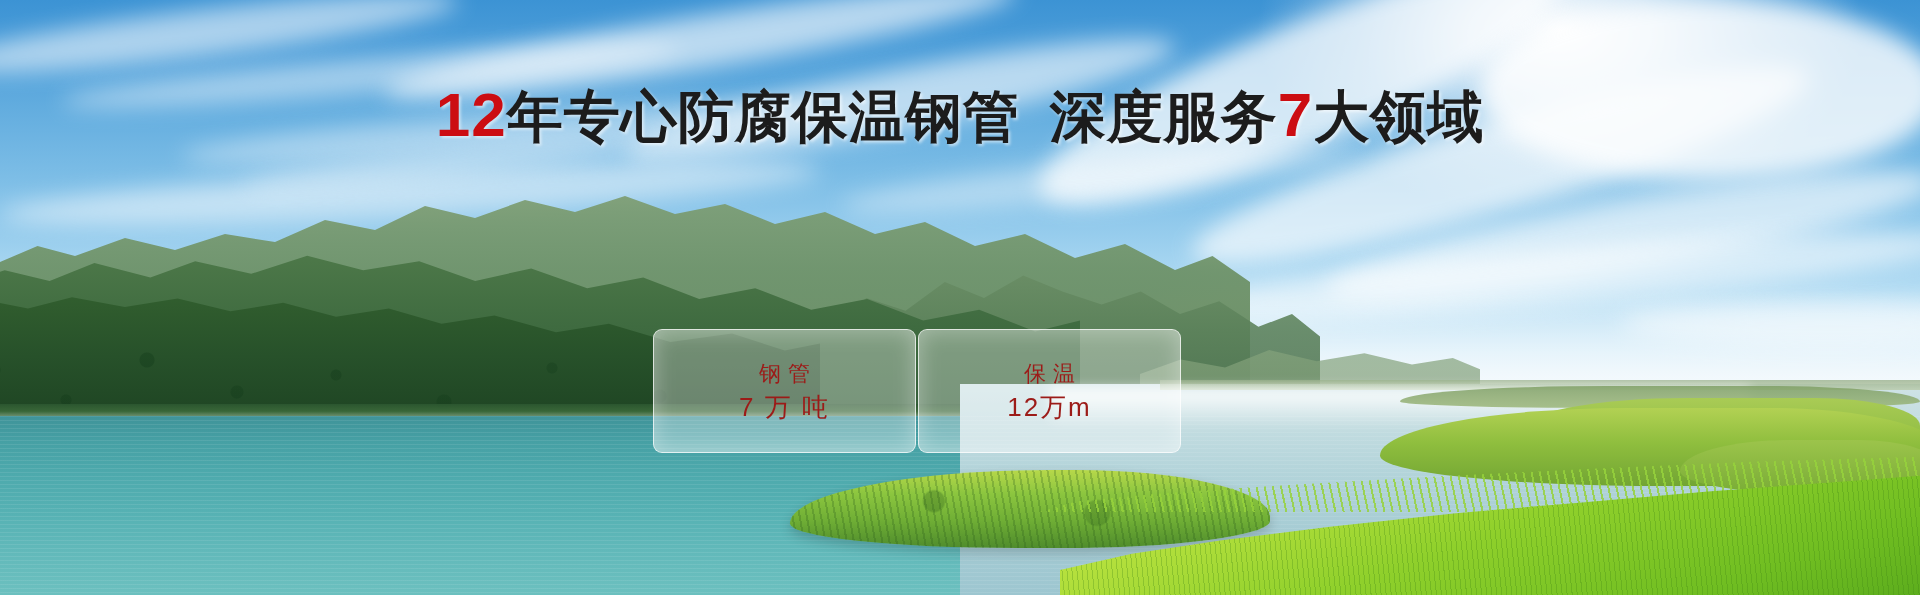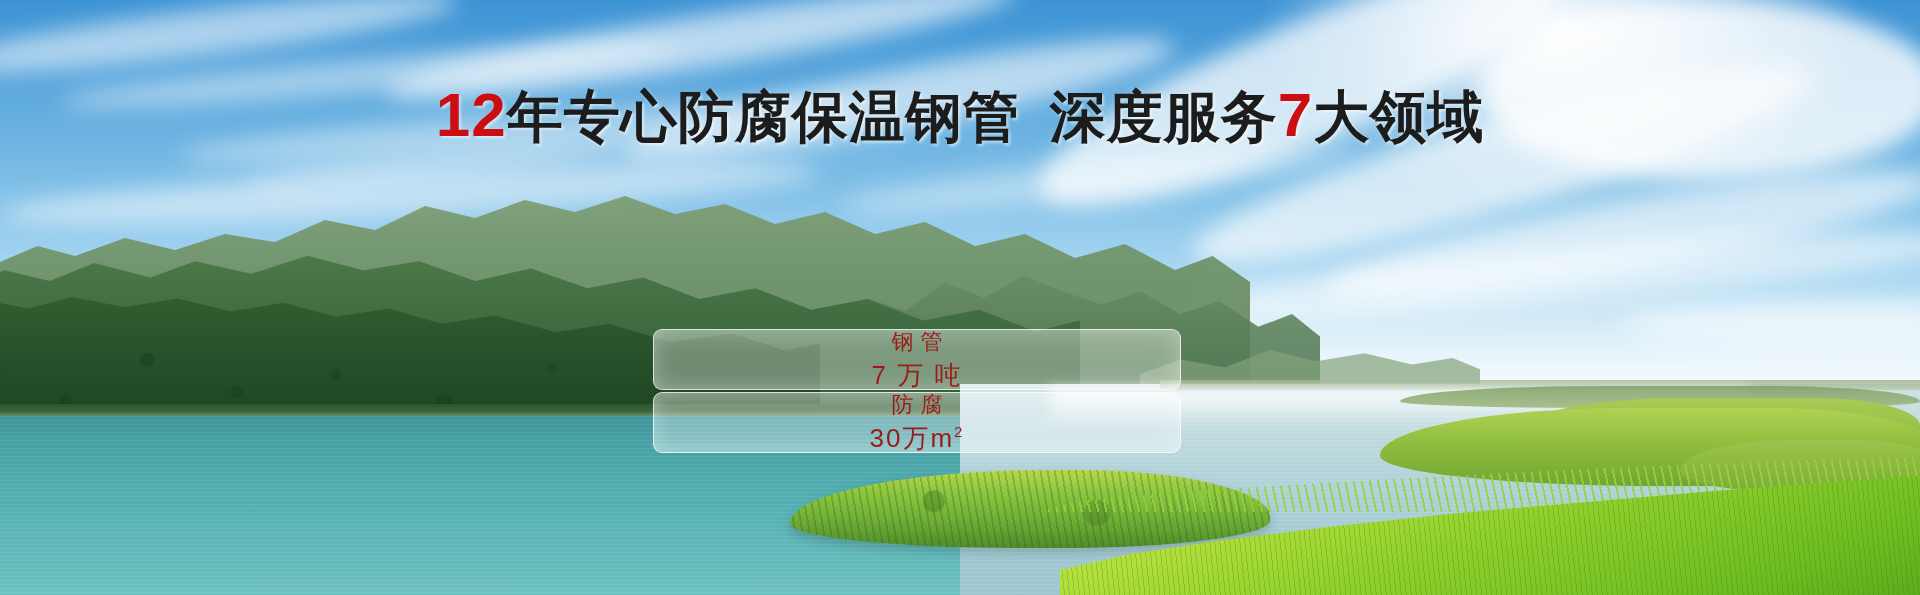--- a/index.html
+++ b/index.html
@@ -262,21 +262,20 @@
 
   
   .cards {
     position: absolute;
     left: 653px;
     top: 329px;
     width: 528px;
     height: 124px;
     display: flex;
     gap: 2px;
-    flex-direction: column;
   }
   .card {
     flex: 1 1 0;
     border: 1px solid rgba(255,255,255,.75);
     border-radius: 9px;
     background: rgba(255,255,255,.34);
     display: flex;
     flex-direction: column;
     align-items: center;
     justify-content: center;
@@ -349,18 +348,18 @@
     <span class="accent">12</span><span>年专心防腐保温钢管</span><span class="gap"></span><span>深度服务</span><span class="accent">7</span><span>大领域</span>
   </div>
 
 
   <div class="cards">
     <div class="card">
       <div class="card-label">钢管</div>
       <div class="card-value"><span>7 万 吨</span><sup></sup></div>
     </div>
     <div class="card">
-      <div class="card-label">防腐</div>
-      <div class="card-value"><span>30万m</span><sup>2</sup></div>
+      <div class="card-label">保温</div>
+      <div class="card-value"><span>12万m</span><sup></sup></div>
     </div>
   </div>
 
 </div>
 
 </body></html>

